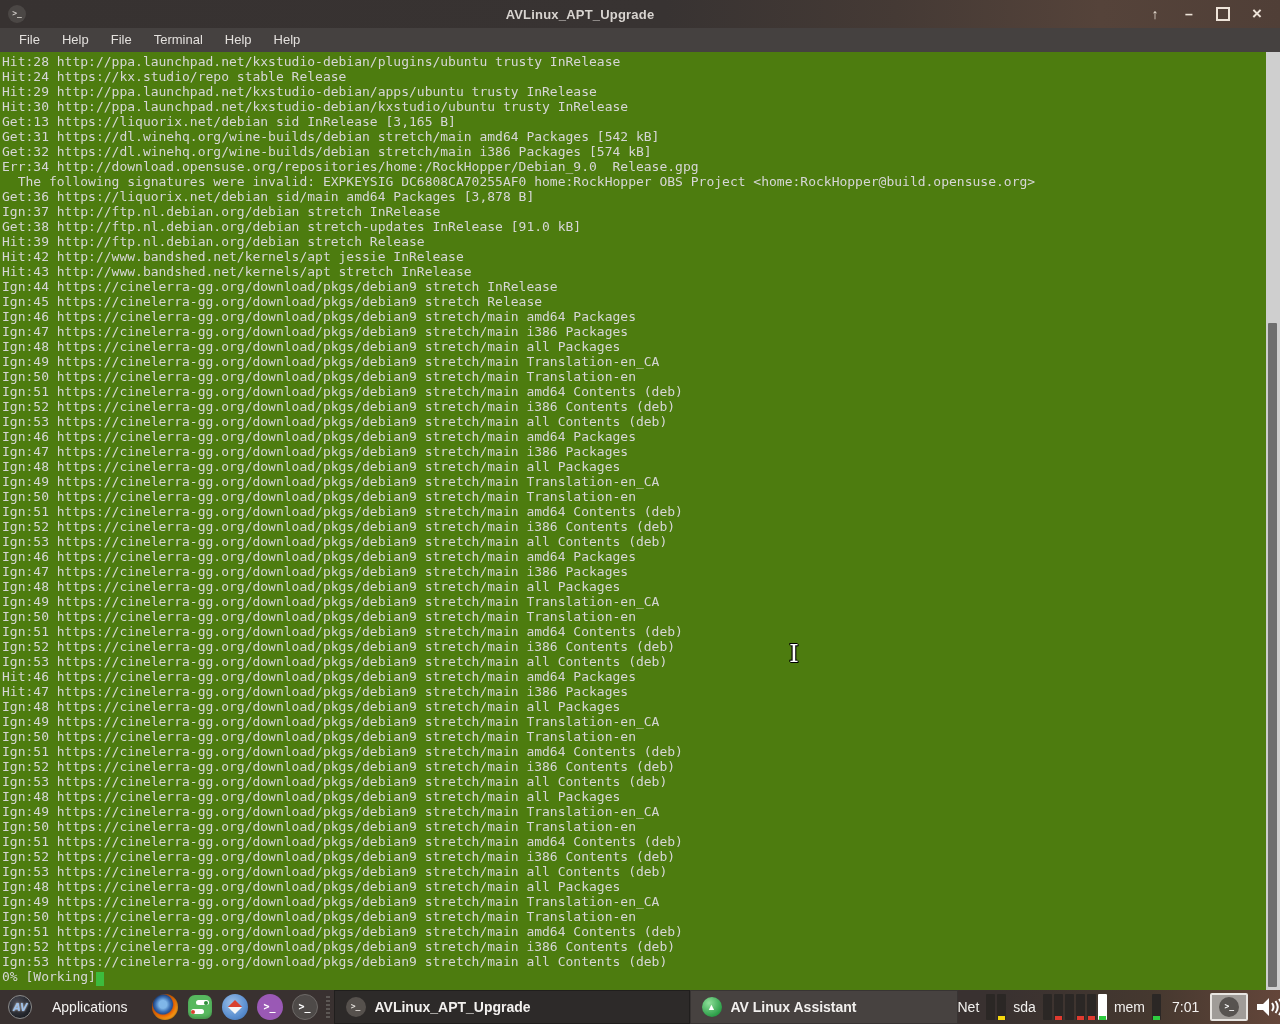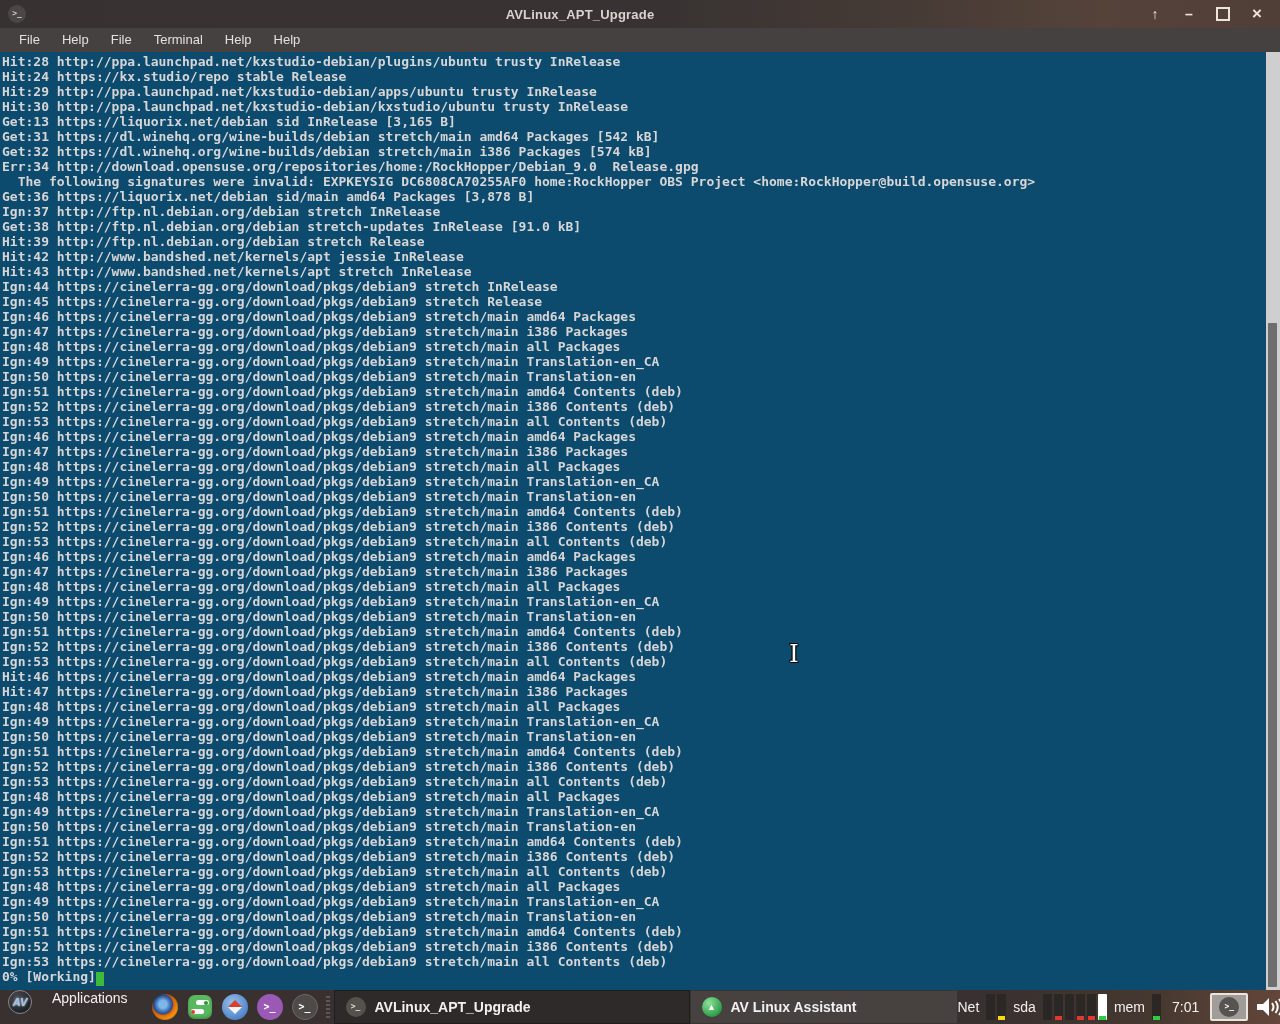--- a/index.html
+++ b/index.html
@@ -30,23 +30,22 @@
         color:#eee4d9;font-size:14px;font-weight:bold;cursor:default;}
   .ctrl .maxbox{width:10px;height:10px;border:2px solid #eee4d9;display:block;}
   .ctrl.close{font-size:17px;}
   .menubar{
     position:absolute;left:0;top:28px;right:0;height:24px;background:#454140;
     display:flex;align-items:center;padding-left:8px;box-sizing:border-box;
   }
   .menu-item{color:#e3e0dd;font-size:13px;padding:0 11px;line-height:24px;}
   
   .term{
-    position:absolute;left:0;top:52px;width:1266px;height:938px;background:#0c4a6e;
+    position:absolute;left:0;top:52px;width:1266px;height:938px;background:#4d7c0f;
     overflow:hidden;
-    font-weight:bold;
   }
   .term pre{
     margin:0;padding:2px 0 0 2px;
     font-family:"DejaVu Sans Mono",monospace;font-size:13px;line-height:15px;
     color:#d6d6d6;white-space:pre;
   }
   .cursor-block{
     display:inline-block;width:8px;height:14px;background:#3dbb3d;
     vertical-align:text-bottom;transform:translateY(2px);
   }
@@ -59,21 +58,21 @@
     font-family:"DejaVu Serif",serif;font-size:25px;line-height:25px;color:#fff;
     text-shadow:-1px 0 #000,1px 0 #000,0 -1px #000,0 1px #000,1px 1px #000,-1px -1px #000;
     pointer-events:none;
   }
   
   .taskbar{
     position:absolute;left:0;top:990px;width:1280px;height:34px;box-sizing:border-box;
     background:linear-gradient(90deg,#393130 0%,#393130 78%,#45382f 90%,#64463a 100%);
     display:flex;align-items:center;
   }
-  .tb-apps{display:flex;align-items:flex-start;gap:8px;padding:0 10px 0 8px;height:100%;}
+  .tb-apps{display:flex;align-items:center;gap:8px;padding:0 10px 0 8px;height:100%;}
   .av-logo{
     width:24px;height:24px;border-radius:50%;background:radial-gradient(circle at 35% 30%,#4a4a52,#1d2026 75%);
     border:1px solid #8a8a8a;box-sizing:border-box;
     display:flex;align-items:center;justify-content:center;
     color:#9cc0ec;font:italic bold 11px/1 "Liberation Sans",sans-serif;
     text-shadow:0 0 2px #fff;
   }
   .tb-apps-label{color:#f3f1ef;font-size:14px;margin-left:12px;}
   .tb-sep{width:1px;height:22px;background:#5a5552;margin:0 4px;}
   .launchers{display:flex;align-items:center;gap:9px;padding:0 6px;}

